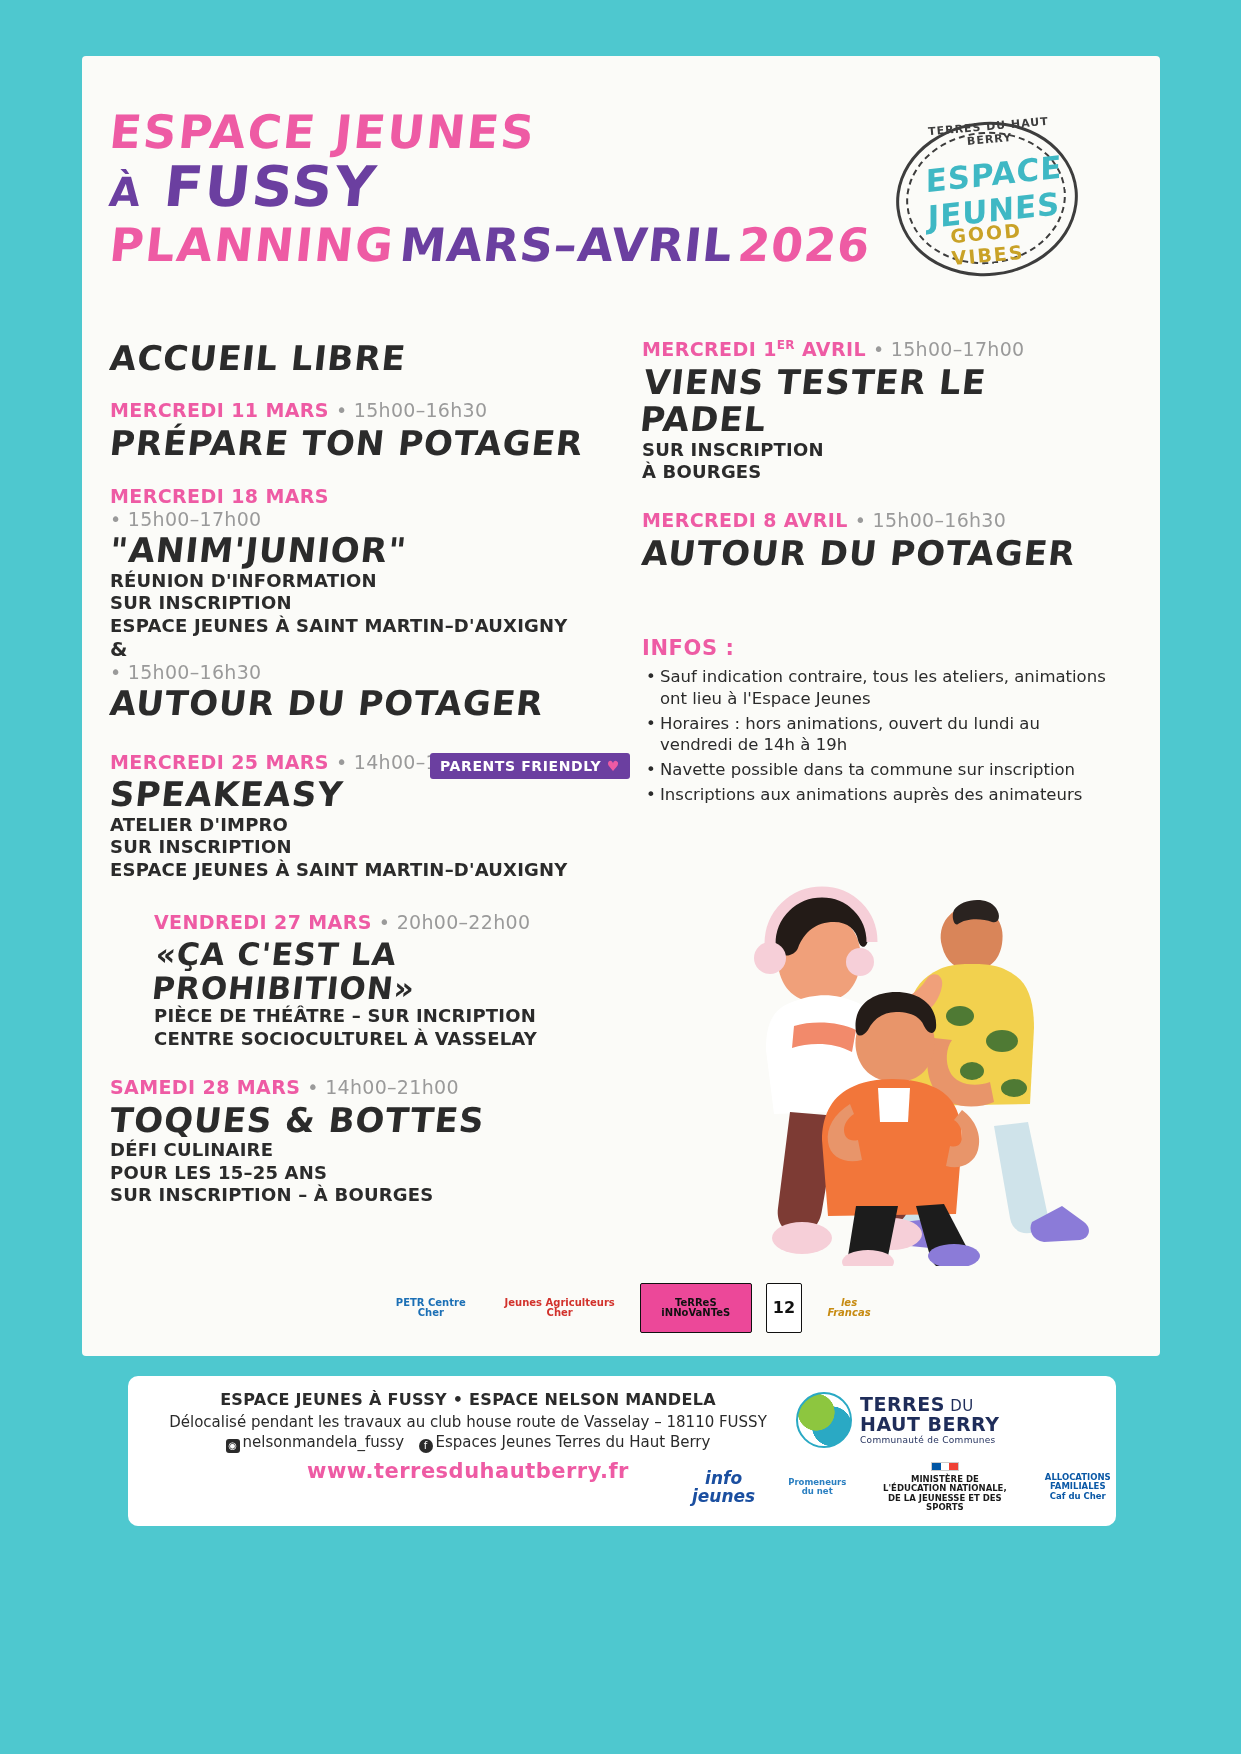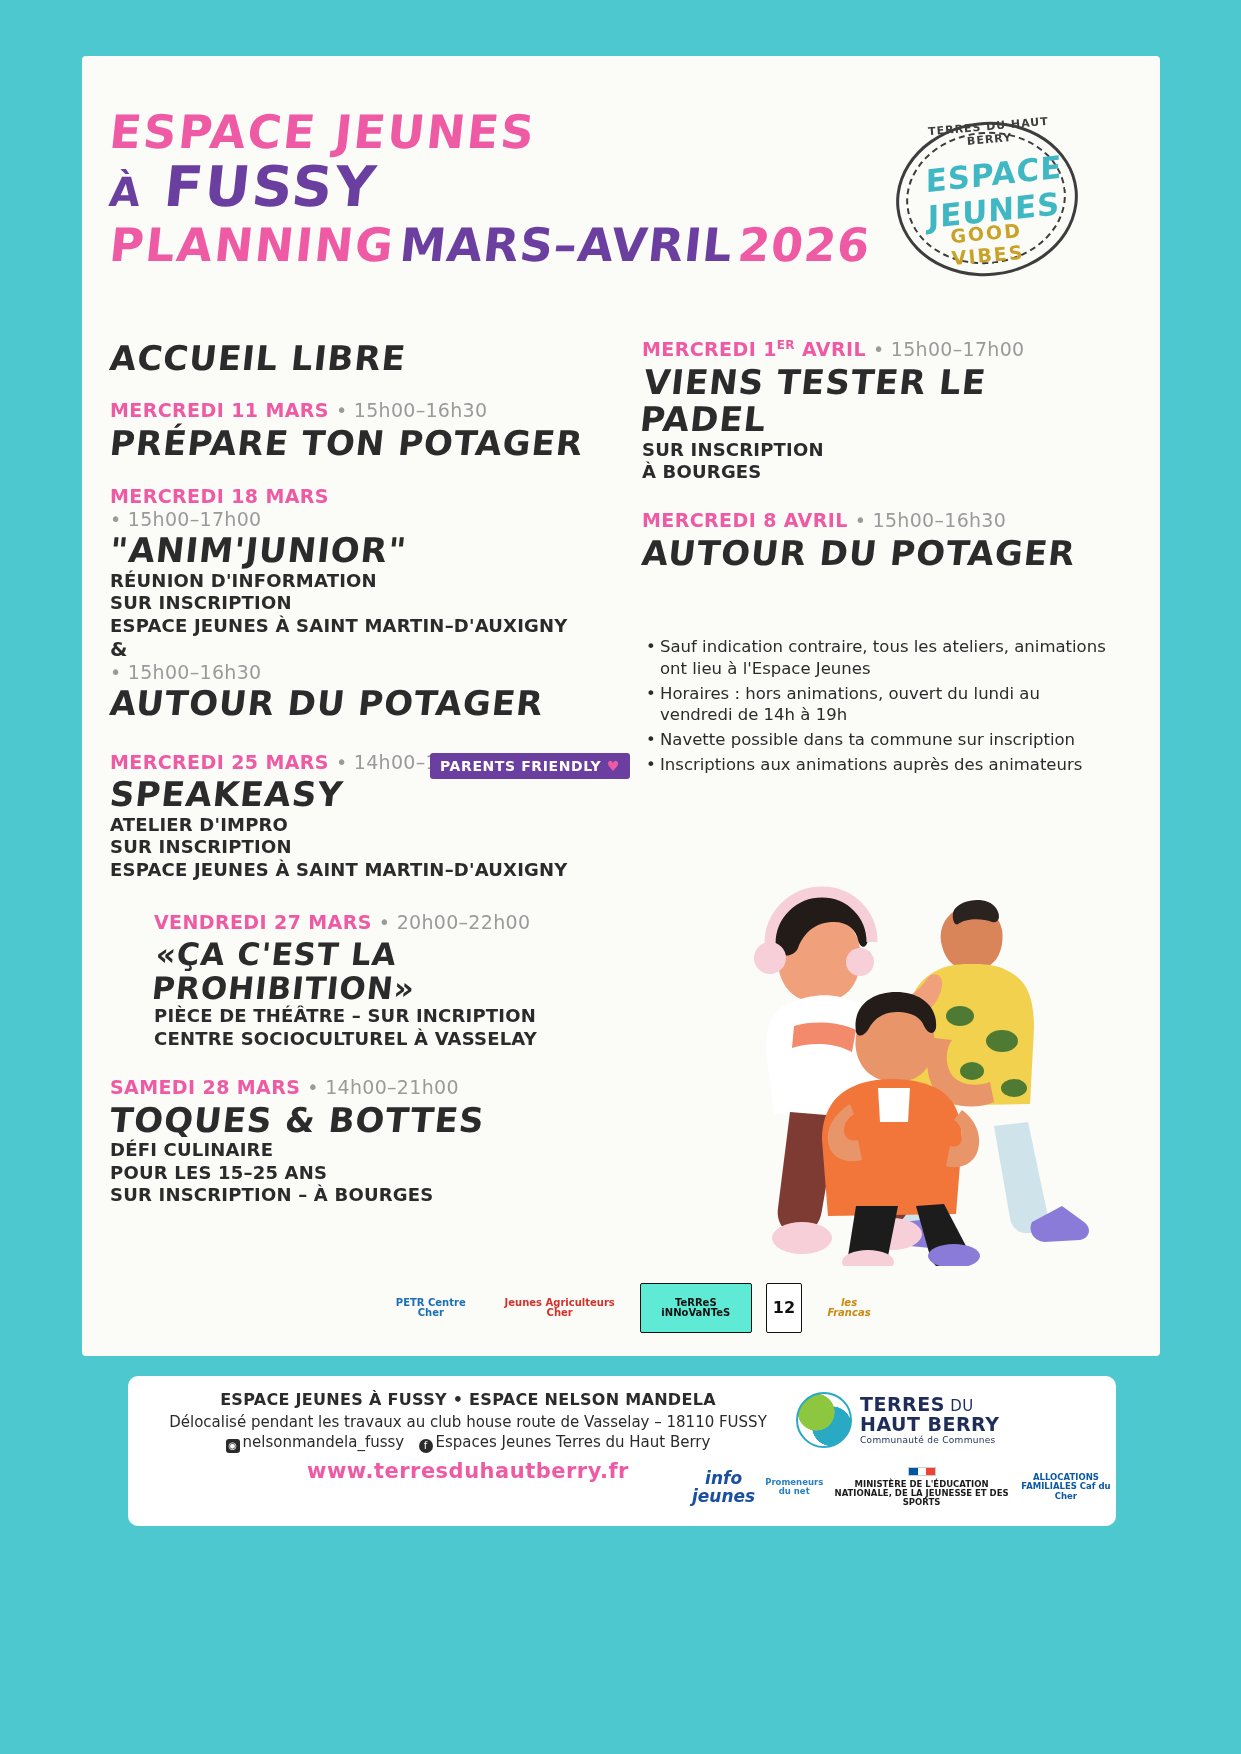--- a/index.html
+++ b/index.html
@@ -264,21 +264,21 @@
     font-size: 10px;
     font-weight: bold;
     text-align: center;
     line-height: 1.05;
     padding: 2px 6px;
     color: #2b2b2b;
     border-radius: 2px;
   }
   .lg-petr { color: #1b6fb5; }
   .lg-jeunes { color: #d2322c; }
-  .lg-terres { background: #5eead4; color: #111; border: 1px solid #111; }
+  .lg-terres { background: #ec4899; color: #111; border: 1px solid #111; }
   .lg-12 { background: #fff; color: #111; border: 1px solid #111; font-size: 16px; }
   .lg-francas { color: #c78b12; font-style: italic; }
   
   .footer {
     position: absolute;
     left: 128px;
     top: 1376px;
     width: 988px;
     height: 150px;
     background: #ffffff;
@@ -352,21 +352,21 @@
     font-size: 9px;
     color: #1f2d5a;
     letter-spacing: 0.3px;
   }
   .foot-logos {
     position: absolute;
     left: 560px;
     top: 82px;
     display: flex;
     align-items: flex-end;
-    gap: 2px;
+    gap: 25px;
   }
   .fl {
     height: 54px;
     display: flex;
     align-items: center;
     justify-content: center;
     text-align: center;
     font-size: 8.5px;
     line-height: 1.08;
     font-weight: bold;
@@ -490,20 +490,21 @@
     <div class="event" style="margin-top:25px;">
       <div class="ev-date">
         <span>MERCREDI 8 AVRIL</span>
         <span class="ev-time">• 15h00–16h30</span>
       </div>
       <div class="ev-title">AUTOUR DU POTAGER</div>
     </div>
   </div>
 
   <div class="infos">
+    <div class="infos-title">INFOS :</div>
     <ul>
       <li>Sauf indication contraire, tous les ateliers, animations ont lieu à l'Espace Jeunes</li>
       <li>Horaires : hors animations, ouvert du lundi au vendredi de 14h à 19h</li>
       <li>Navette possible dans ta commune sur inscription</li>
       <li>Inscriptions aux animations auprès des animateurs</li>
     </ul>
   </div>
 
   <div class="illus">
     <svg viewBox="0 0 480 440" width="480" height="440" aria-hidden="true">

